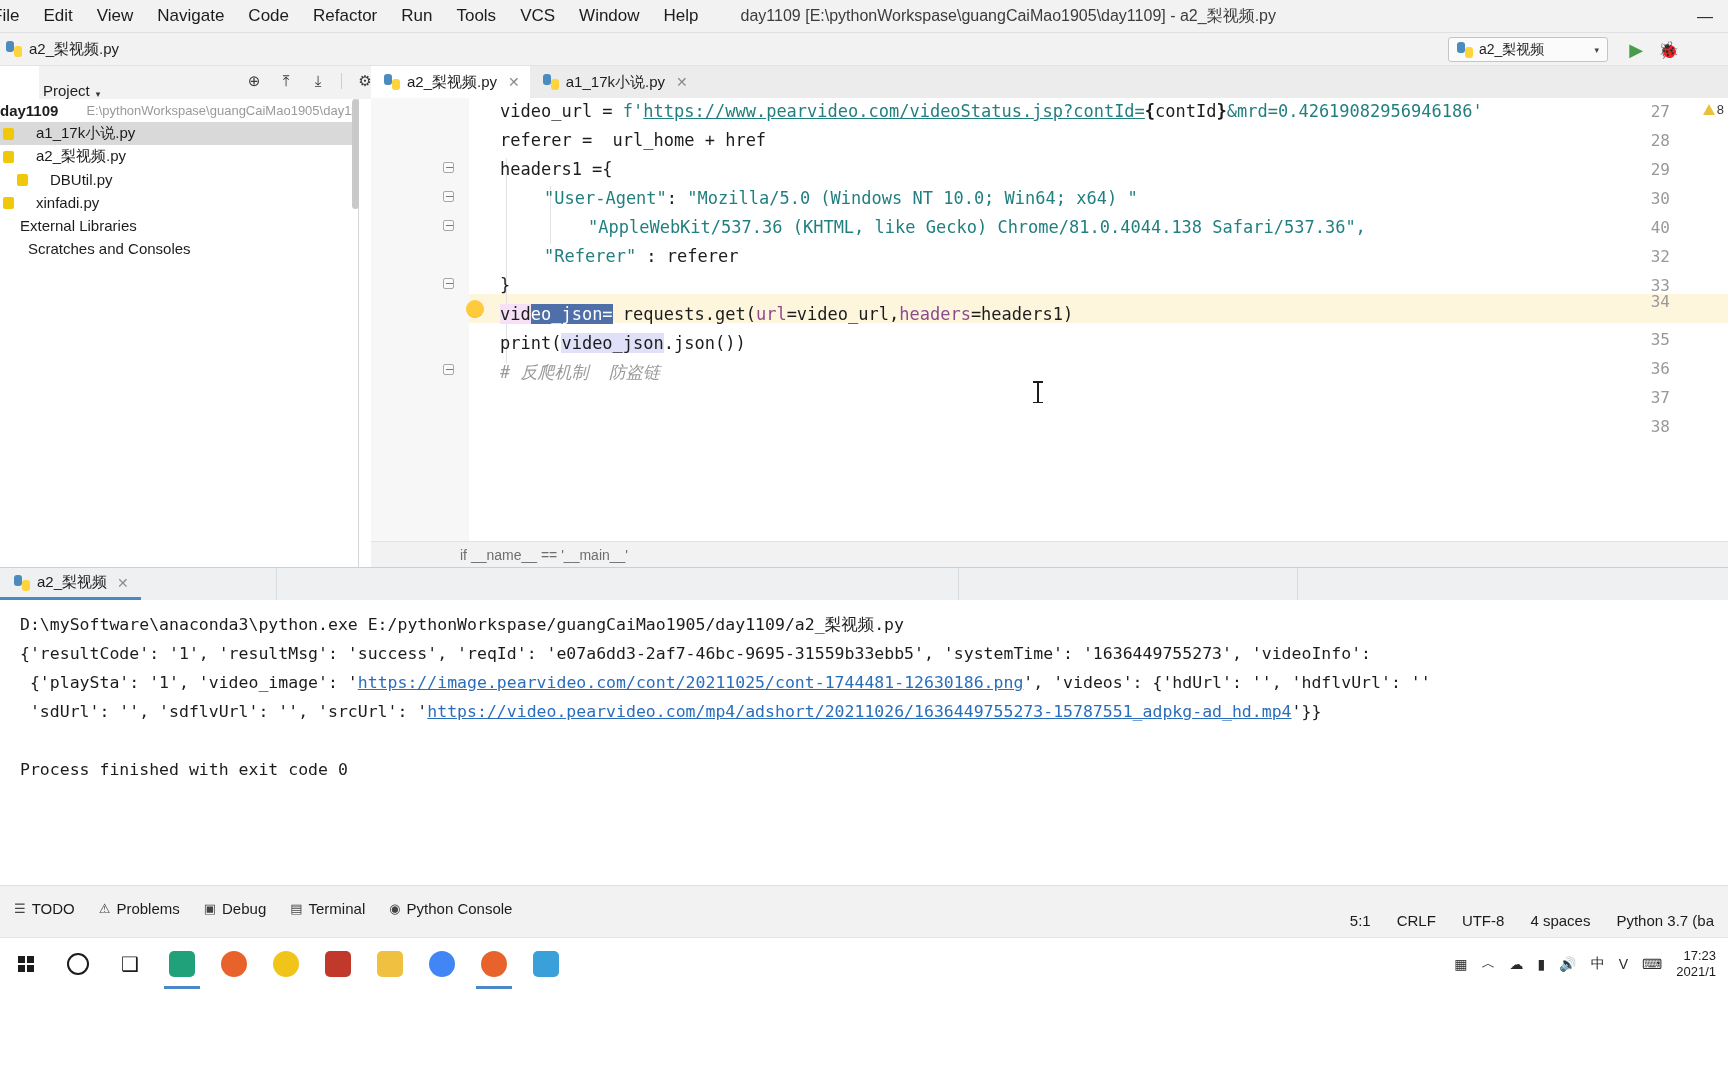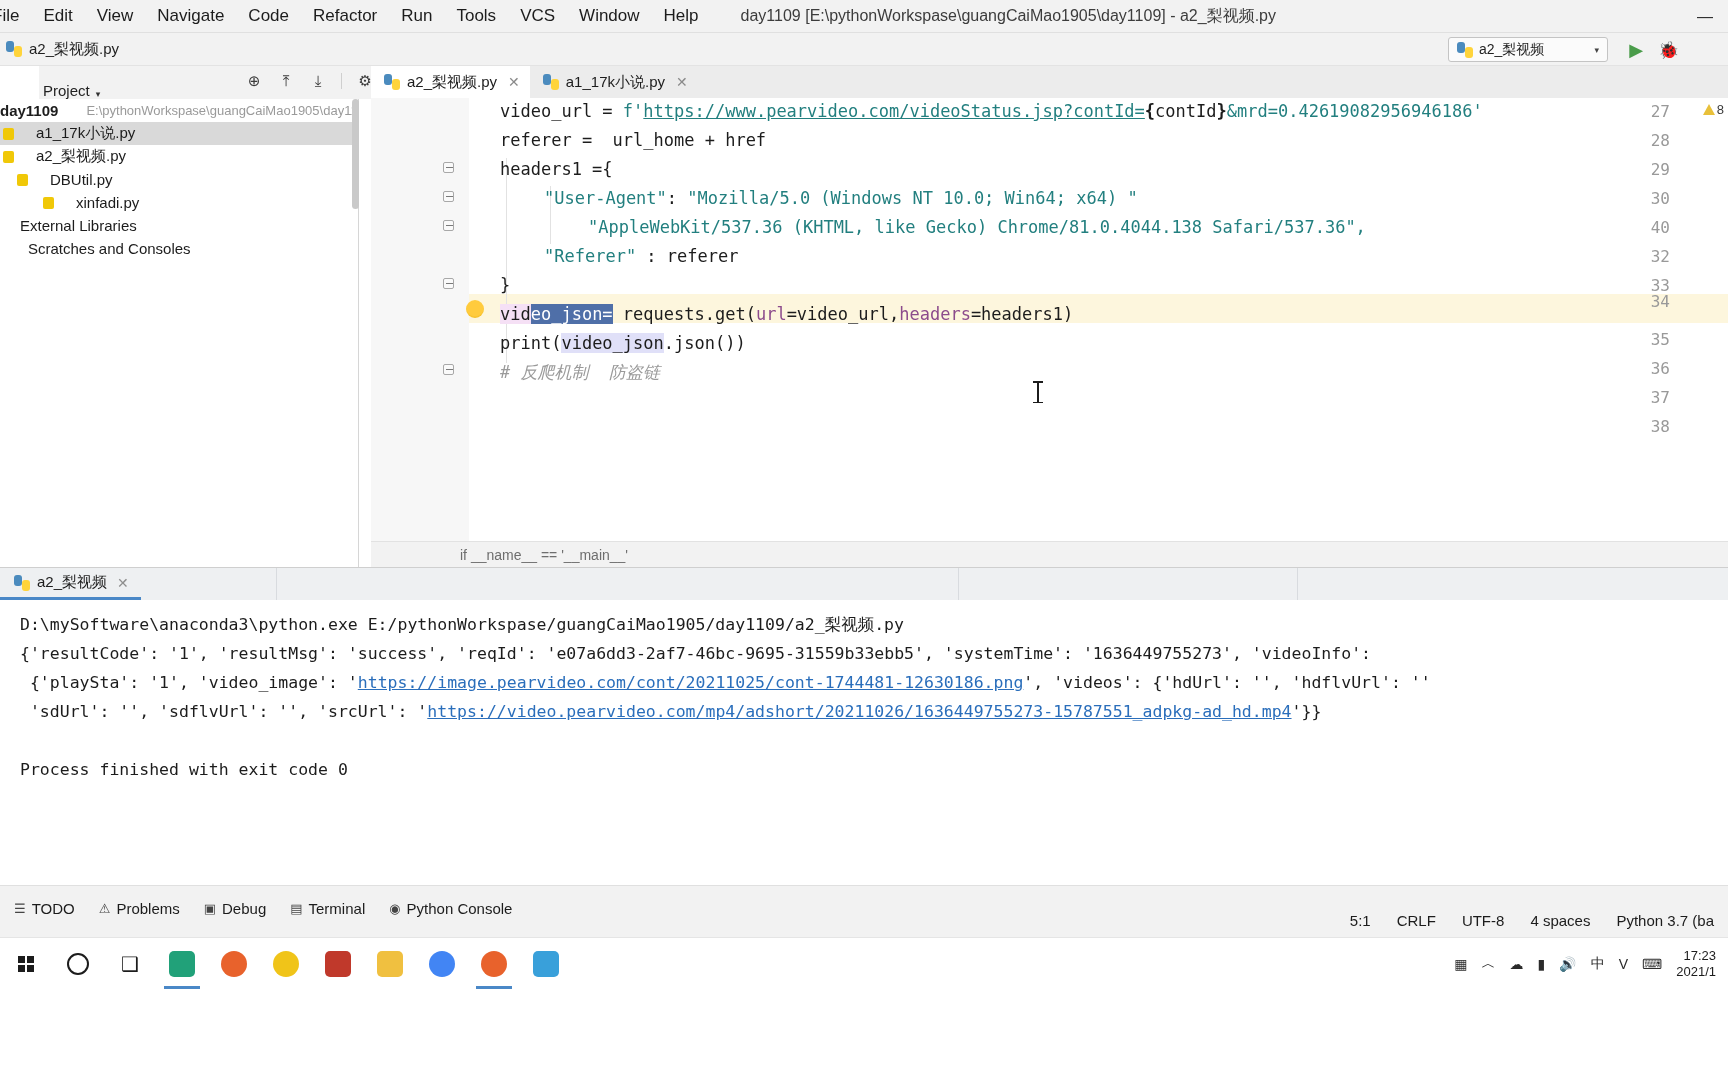--- a/index.html
+++ b/index.html
@@ -293,21 +293,21 @@
       <span>a1_17k小说.py</span>
     </div>
     <div class="tree-row" style="padding-left:2px;">
       <span class="file-icon"></span>
       <span>a2_梨视频.py</span>
     </div>
     <div class="tree-row" style="padding-left:16px;">
       <span class="file-icon"></span>
       <span>DBUtil.py</span>
     </div>
-    <div class="tree-row" style="padding-left:2px;margin-left:40px;">
+    <div class="tree-row" style="padding-left:2px;">
       <span class="file-icon"></span>
       <span>xinfadi.py</span>
     </div>
     <div class="tree-row" style="padding-left:0px;">
       <span></span>
       <span>External Libraries</span>
     </div>
     <div class="tree-row" style="padding-left:8px;">
       <span></span>
       <span>Scratches and Consoles</span>

